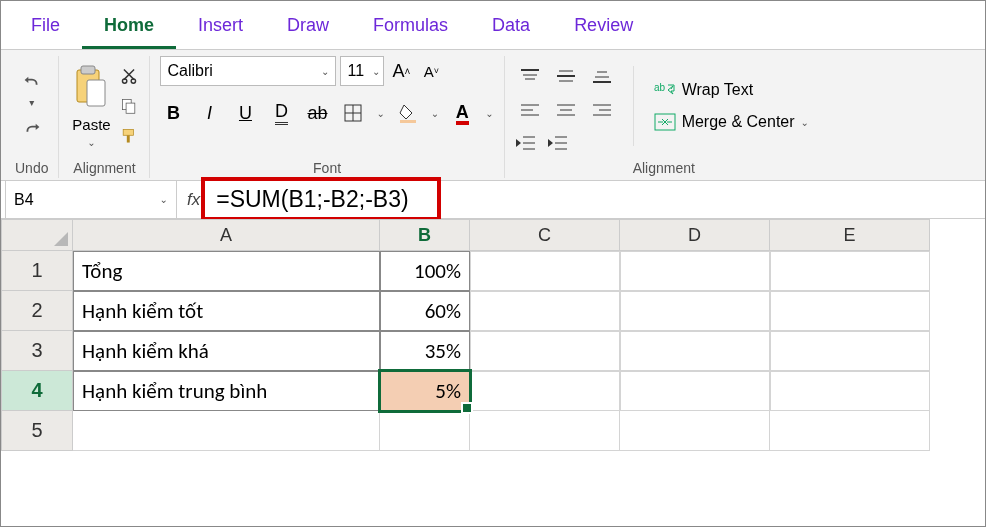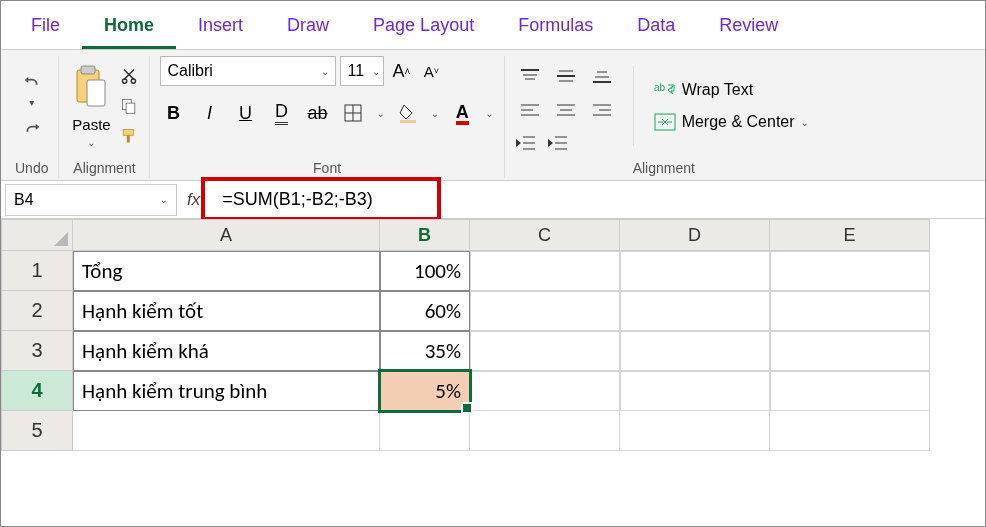--- a/index.html
+++ b/index.html
@@ -31,23 +31,23 @@
 .fmt-btn { width: 26px; height: 26px; display: inline-flex; align-items: center; justify-content: center; font-size: 18px; cursor: pointer; }
 
 
 .align-grid { display: grid; grid-template-columns: repeat(3, 30px); grid-template-rows: repeat(2,30px); gap: 4px 6px; }
 .align-grid .ab { display:flex; align-items:center; justify-content:center; cursor:pointer; }
 .align-btns { display:flex; flex-direction:column; gap:10px; align-items:flex-start; }
 .long-btn { display:flex; align-items:center; gap:6px; font-size:16px; cursor:pointer; padding:2px 4px; }
 
 
 .fbar { display:flex; align-items:center; border-bottom:1px solid #ccc; height:38px; background:#fff; }
-.name-box { width:172px; border:1px solid #ccc; height:32px; margin:0 4px; display:flex; align-items:center; padding:0 8px; font-size:16px; justify-content:space-between; }
+.name-box { width:172px; border:1px solid #ccc; height:40px; margin:0 4px; display:flex; align-items:center; padding:0 8px; font-size:16px; justify-content:space-between; }
 .fx { font-style: italic; font-size:17px; padding:0 6px; color:#444; }
-.formula-input { flex:1; font-size:18px; padding:4px 16px; }
+.formula-input { flex:1; font-size:23px; padding:4px 10px; }
 .red-box { position:absolute; border:4px solid #d20000; pointer-events:none; }
 
 
 .sheet { position:relative; }
 .colheads { display:flex; height:32px; }
 .corner { width:72px; background:#eceae7; border:1px solid #ccc; position:relative; }
 .corner::after { content:""; position:absolute; right:4px; bottom:4px; width:0; height:0; border-right:14px solid #b8b8b8; border-top:14px solid transparent; }
 .colhead { flex:0 0 var(--w); background:#eceae7; border:1px solid #ccc; border-left:none; display:flex; align-items:center; justify-content:center; font-size:18px; color:#333; }
 .colhead.active { color:#0f6b3a; font-weight:700;}
 .row { display:flex; height:40px; }
@@ -63,21 +63,20 @@
 svg { display:block; }
 </style>
 </head>
 <body>
 
 <div class="tabs">
   <div class="tab">File</div>
   <div class="tab active">Home</div>
   <div class="tab">Insert</div>
   <div class="tab">Draw</div>
-  <div class="tab">Page Layout</div>
   <div class="tab">Formulas</div>
   <div class="tab">Data</div>
   <div class="tab">Review</div>
 </div>
 
 <div class="ribbon">
   <div class="group">
     <div class="group-inner">
       <div class="btncol">
         <span class="icon small-btn">

